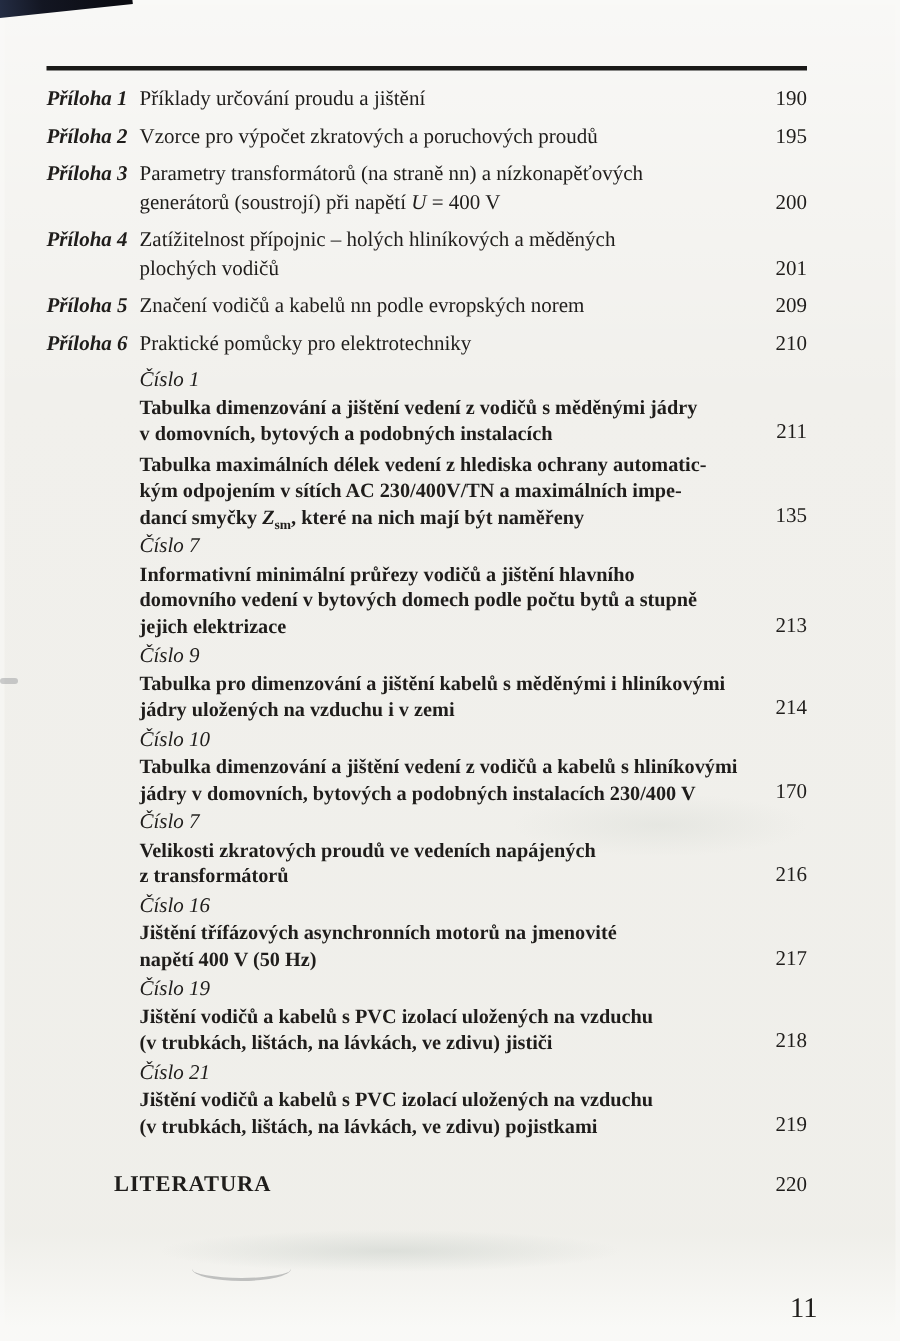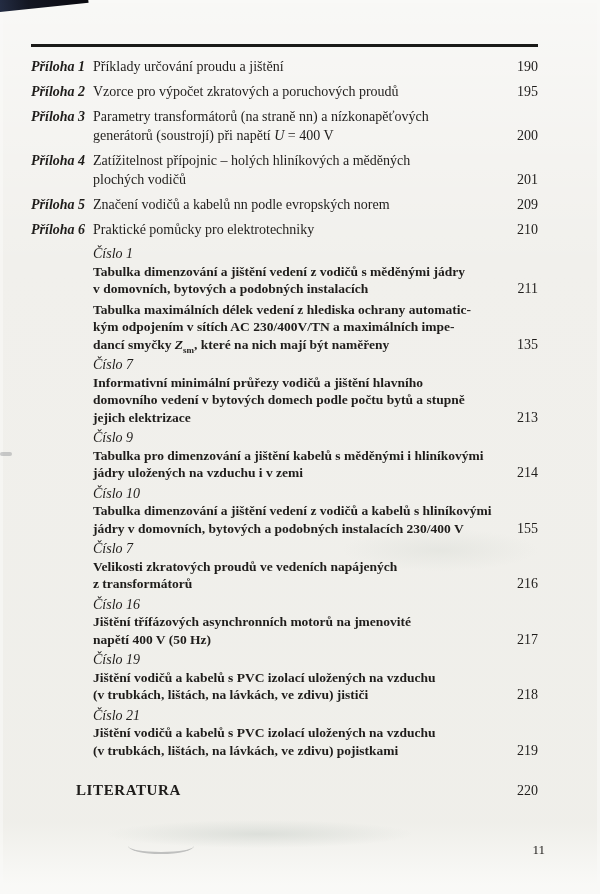--- a/index.html
+++ b/index.html
@@ -36,21 +36,21 @@
   .cline{font-weight:bold;font-size:13.5px;line-height:17.5px;white-space:nowrap;}
   .cline.last{display:flex;}
   .cline.last .pagenum{margin-left:auto;font-size:14px;text-align:center;}
   .cline i, .tline i{font-weight:inherit;}
   sub{font-size:9px;line-height:0;}
   
   .lit-row{display:flex;margin-top:22px;font-size:15px;line-height:19px;}
   .lit{font-weight:bold;letter-spacing:0.6px;margin-left:45px;}
   .lit-row .pagenum{margin-left:auto;font-size:14px;}
   
-  .folio{position:absolute;top:842px;right:55px;font-size:13px;}
+  .folio{position:absolute;top:862px;right:55px;font-size:19px;}
   .pencil{position:absolute;left:128px;top:838px;width:66px;height:14px;
     border-bottom:2px solid rgba(112,115,118,0.4);border-radius:50%;}
   .dash{position:absolute;left:0;top:452px;width:12px;height:4px;
     background:rgba(100,104,110,0.3);border-radius:2px;}
 </style>
 </head>
 <body>
 
 <div class="scan">
   <div class="corner-artifact"></div>
@@ -153,21 +153,21 @@
             </div>
           </div>
   </div>
 
   <div class="cgroup">
     <div class="clabel">Číslo 10</div>
     <div class="cbody">
             <div class="cline">Tabulka dimenzování a jištění vedení z vodičů a kabelů s hliníkovými</div>
             <div class="cline last">
               <span class="ctext">jádry v domovních, bytových a podobných instalacích 230/400 V</span>
-              <span class="pagenum">155</span>
+              <span class="pagenum">170</span>
             </div>
           </div>
   </div>
 
   <div class="cgroup">
     <div class="clabel">Číslo 7</div>
     <div class="cbody">
             <div class="cline">Velikosti zkratových proudů ve vedeních napájených</div>
             <div class="cline last">
               <span class="ctext">z transformátorů</span>

